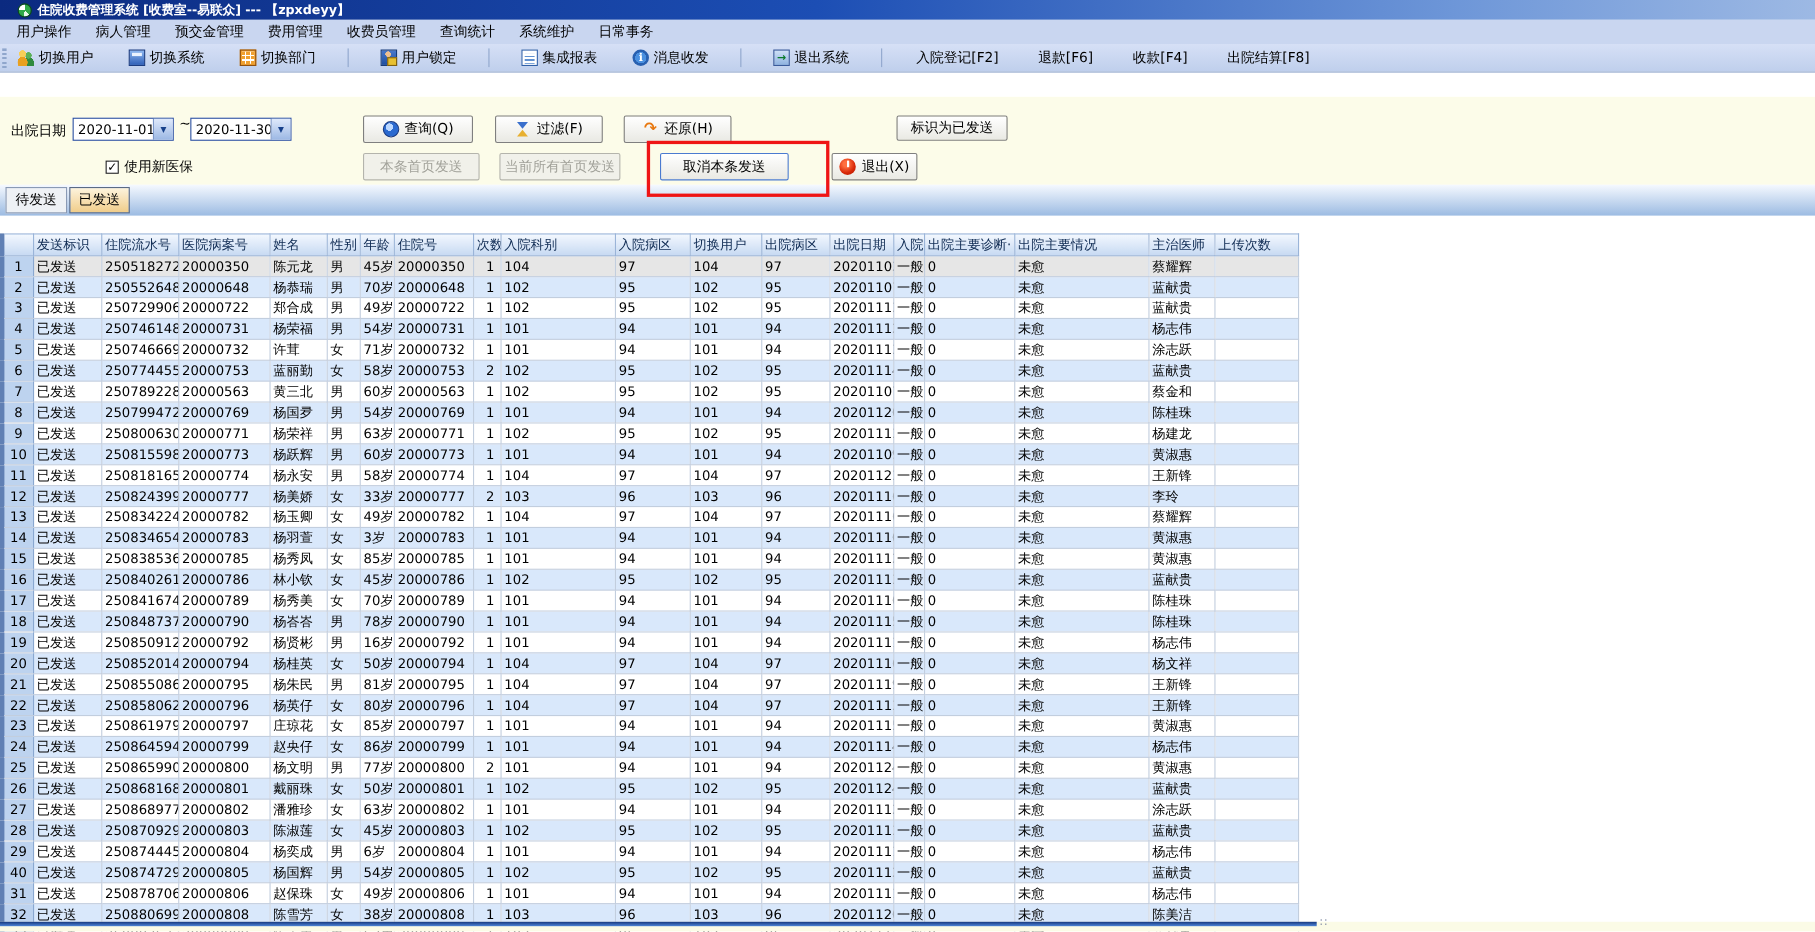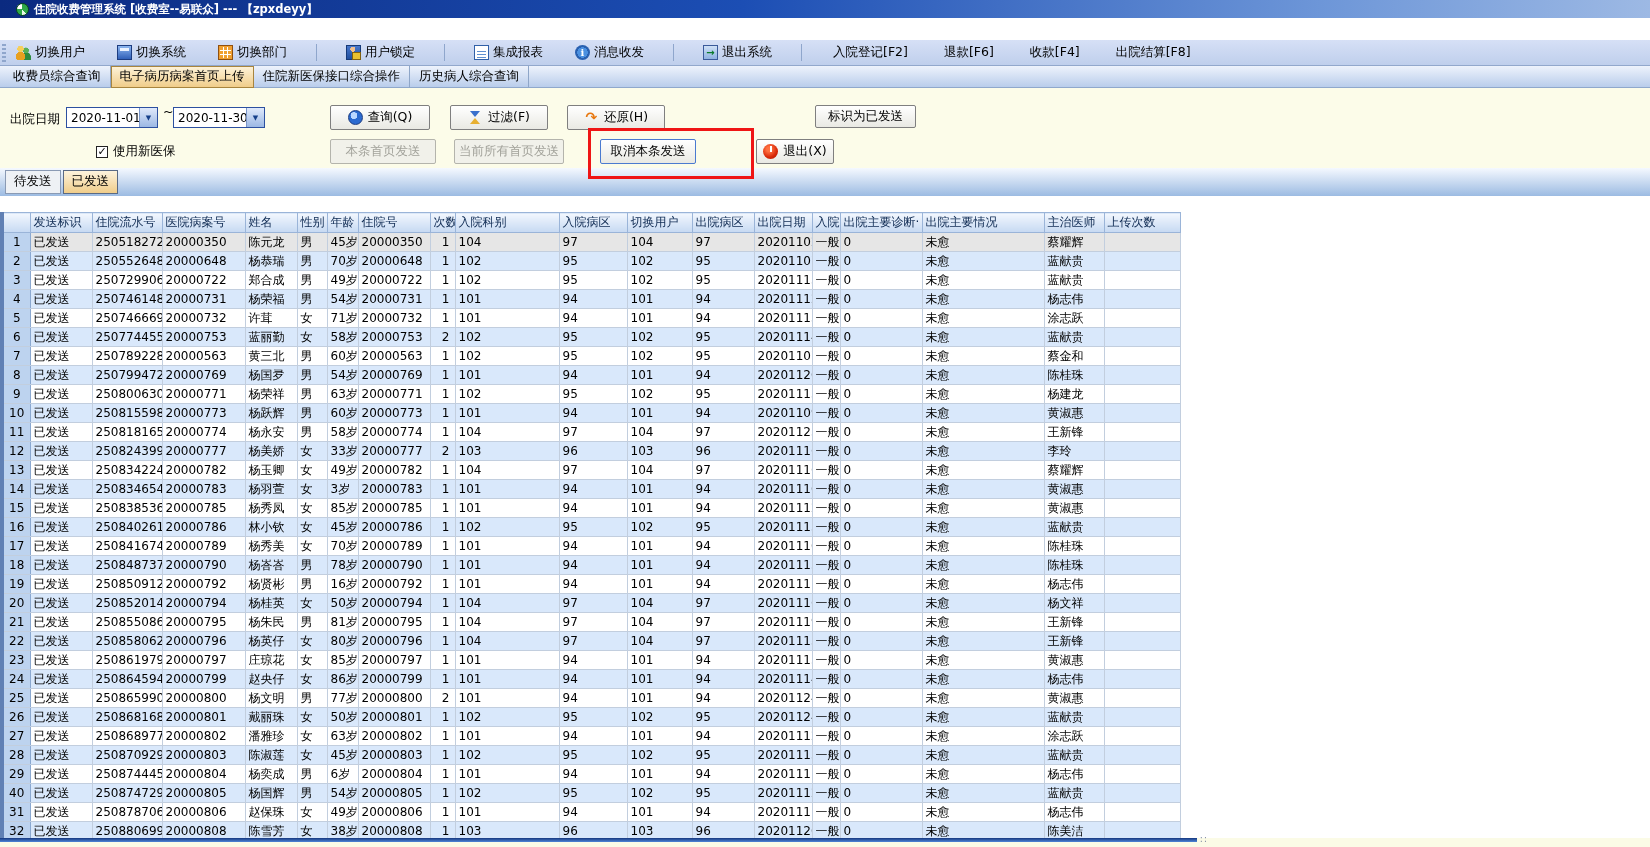--- a/index.html
+++ b/index.html
@@ -112,20 +112,30 @@
 </head>
 <body>
 
 <div class="screen">
 
   <div class="titlebar">
     <span class="app-icon"></span>
     <span class="title">住院收费管理系统 [收费室--易联众] --- 【zpxdeyy】</span>
   </div>
 
+  <div class="menubar">
+      <div class="menu-item">用户操作</div>
+      <div class="menu-item">病人管理</div>
+      <div class="menu-item">预交金管理</div>
+      <div class="menu-item">费用管理</div>
+      <div class="menu-item">收费员管理</div>
+      <div class="menu-item">查询统计</div>
+      <div class="menu-item">系统维护</div>
+      <div class="menu-item">日常事务</div>
+    </div>
 
   <div class="toolbar">
     <span class="grip"></span>
     <span style="display:flex;align-items:center;gap:20px;">
         <div class="tbtn">
           <span class="ticon switch-user-icon"></span>
           <span>切换用户</span>
         </div>
         <div class="tbtn">
           <span class="ticon switch-system-icon"></span>
@@ -155,26 +165,20 @@
           <span>退出系统</span>
         </div>
         <span class="tsep"></span>
         <span class="tshort">入院登记[F2]</span>
         <span class="tshort">退款[F6]</span>
         <span class="tshort">收款[F4]</span>
         <span class="tshort">出院结算[F8]</span>
       </span>
   </div>
 
-  <div class="pagetabs">
-      <div class="page-tab">收费员综合查询</div>
-      <div class="page-tab active">电子病历病案首页上传</div>
-      <div class="page-tab">住院新医保接口综合操作</div>
-      <div class="page-tab">历史病人综合查询</div>
-    </div>
 
   <div class="filter">
     <span class="f-label" style="left:10px;top:23px;">出院日期</span>
     <div class="combo" style="left:66px;top:19px;width:92px;">
       <span class="val">2020-11-01</span>
       <span class="drop"></span>
     </div>
     <span class="f-label" style="left:163px;top:16px;">~</span>
     <div class="combo" style="left:173px;top:19px;width:92px;">
       <span class="val">2020-11-30</span>
@@ -200,21 +204,21 @@
     <div class="cb-row" style="left:96px;top:55px;">
       <span class="cb">✓</span>
       <span>使用新医保</span>
     </div>
     <div class="btn disabled" style="left:330px;top:51px;width:106px;">
       <span>本条首页发送</span>
     </div>
     <div class="btn disabled" style="left:454px;top:51px;width:110px;">
       <span>当前所有首页发送</span>
     </div>
-    <div class="btn primary" style="left:600px;top:51px;width:96px;">
+    <div class="btn primary" style="left:600px;top:51px;width:117px;">
       <span>取消本条发送</span>
     </div>
     <div class="btn" style="left:756px;top:51px;width:78px;">
       <span class="ticon power-icon"></span>
       <span>退出(X)</span>
     </div>
   </div>
 
   <div class="redbox"></div>
 

